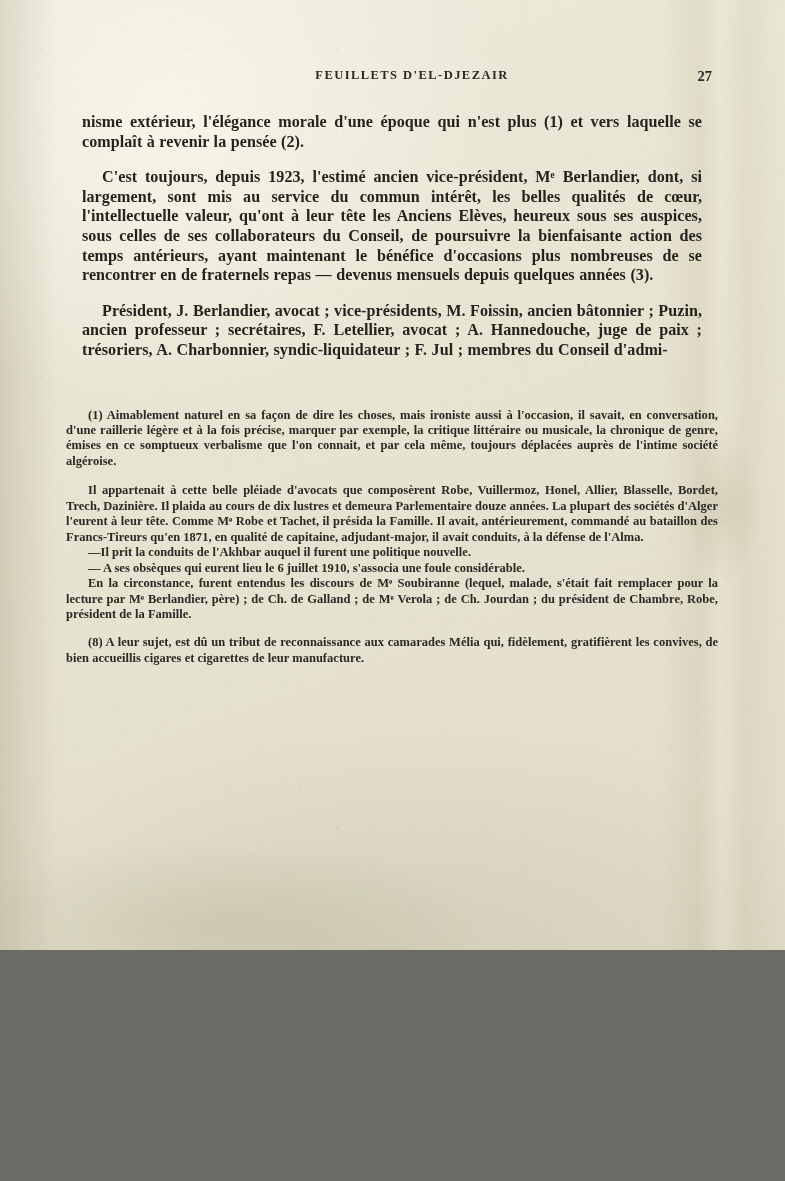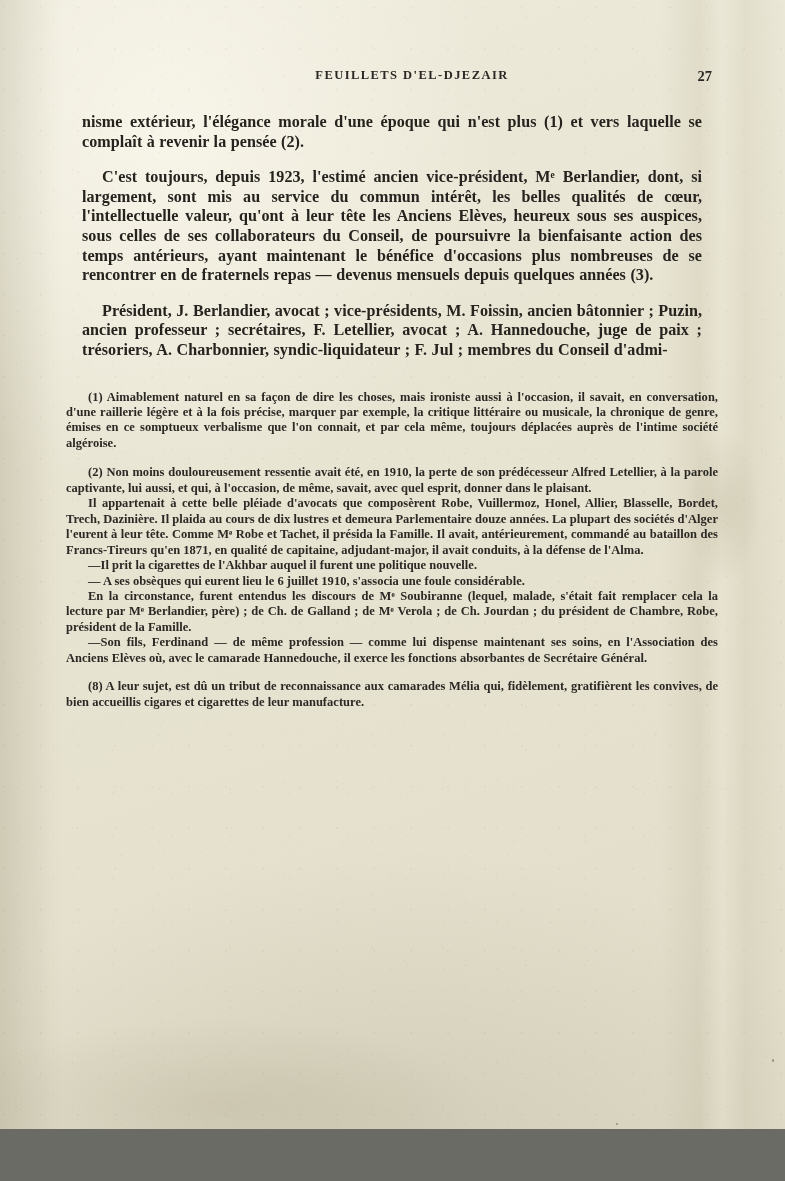--- a/index.html
+++ b/index.html
@@ -4,21 +4,21 @@
 <style>
   html, body {
     margin: 0;
     padding: 0;
     background: #6b6b66;
   }
 
   .page {
     position: relative;
     width: 785px;
-    height: 1129px;
+    height: 950px;
     margin: 0 auto;
     overflow: hidden;
     background-color: #e9e6d6;
     background-image:
       
       linear-gradient(90deg,
         rgba(196,188,160,0.00) 0%,
         rgba(196,188,160,0.00) 84%,
         rgba(170,162,132,0.16) 89%,
         rgba(234,230,212,0.30) 92%,
@@ -122,21 +122,21 @@
     text-justify: inter-word;
     font-weight: 700;
     color: #26231f;
     letter-spacing: 0.05px;
     word-spacing: 0.4px;
   }
   .body p.ind { text-indent: 20px; }
 
   
   .footnotes {
-    margin-top: 30px;
+    margin-top: 48px;
   }
   .footnotes p {
     margin: 0;
     font-size: 12.5px;
     line-height: 15.45px;
     text-align: justify;
     text-justify: inter-word;
     font-weight: 700;
     color: #2c2925;
     letter-spacing: 0.02px;
@@ -182,38 +182,36 @@
       <p class="ind">C'est toujours, depuis 1923, l'estimé ancien vice-président, Mᵉ Berlandier, dont, si largement, sont mis au service du commun intérêt, les belles qualités de cœur, l'intellectuelle valeur, qu'ont à leur tête les Anciens Elèves, heureux sous ses auspices, sous celles de ses collaborateurs du Conseil, de poursuivre la bienfaisante action des temps antérieurs, ayant maintenant le bénéfice d'occasions plus nombreuses de se rencontrer en de fraternels repas — devenus mensuels depuis quelques années (3).</p>
       <p class="ind">Président, J. Berlandier, avocat ; vice-présidents, M. Foissin, ancien bâtonnier ; Puzin, ancien professeur ; secrétaires, F. Letellier, avocat ; A. Hannedouche, juge de paix ; trésoriers, A. Charbonnier, syndic-liquidateur ; F. Jul ; membres du Conseil d'admi-</p>
     </div>
 
     <div class="footnotes">
 
       <p class="ind">(1) Aimablement naturel en sa façon de dire les choses, mais ironiste aussi à l'occasion, il savait, en conversation, d'une raillerie légère et à la fois précise, marquer par exemple, la critique littéraire ou musicale, la chronique de genre, émises en ce somptueux verbalisme que l'on connait, et par cela même, toujours déplacées auprès de l'intime société algéroise.</p>
 
       <div class="fn-gap"></div>
 
-      <p class="ind">(2) Non moins douloureusement ressentie avait été, en 1910, la perte de son prédécesseur Alfred Letellier, à la parole captivante, lui aussi, et qui, à l'occasion, de même, savait, avec quel esprit, donner dans le plaisant.</p>
 
       <p class="ind">
         <span>Il appartenait à cette belle pléiade d'avocats que composèrent Robe, Vuillermoz, Honel, Allier, Blasselle, Bordet, Trech, Dazinière. Il plaida au cours de dix lustres et demeura Parlementaire douze années. La plupart des sociétés d'Alger l'eurent à leur tête. Comme Mᵉ Robe et Tachet, il présida </span><span class="b">la Famille.</span><span> Il avait, antérieurement, commandé au bataillon des Francs-Tireurs qu'en 1871, en qualité de capitaine, adjudant-major, il avait conduits, à la défense de l'Alma.</span>
       </p>
 
       <p class="ind">
-        <span>—Il prit la cigarettes de </span><span class="b">l'Akhbar</span><span> auquel il furent une politique nouvelle.</span>
+        <span>—Il prit la conduits de </span><span class="b">l'Akhbar</span><span> auquel il furent une politique nouvelle.</span>
       </p>
 
       <p class="ind">— A ses obsèques qui eurent lieu le 6 juillet 1910, s'associa une foule considérable.</p>
 
       <p class="ind">
-        <span>En la circonstance, furent entendus les discours de Mᵉ Soubiranne (lequel, malade, s'était fait remplacer cela la lecture par Mᵉ Berlandier, père) ; de Ch. de Galland ; de Mᵉ Verola ; de Ch. Jourdan ; du président de Chambre, Robe, président de </span><span class="b">la Famille.</span>
+        <span>En la circonstance, furent entendus les discours de Mᵉ Soubiranne (lequel, malade, s'était fait remplacer pour la lecture par Mᵉ Berlandier, père) ; de Ch. de Galland ; de Mᵉ Verola ; de Ch. Jourdan ; du président de Chambre, Robe, président de </span><span class="b">la Famille.</span>
       </p>
 
 
-      <p class="ind">—Son fils, Ferdinand — de même profession — comme lui dispense maintenant ses soins, en l'Association des Anciens Elèves où, avec le camarade Hannedouche, il exerce les fonctions absorbantes de Secrétaire Général.</p>
 
       <div class="fn-gap-sm"></div>
 
       <p class="ind">(8) A leur sujet, est dû un tribut de reconnaissance aux camarades Mélia qui, fidèlement, gratifièrent les convives, de bien accueillis cigares et cigarettes de leur manufacture.</p>
 
     </div>
 
   </div>
 </div>
 

